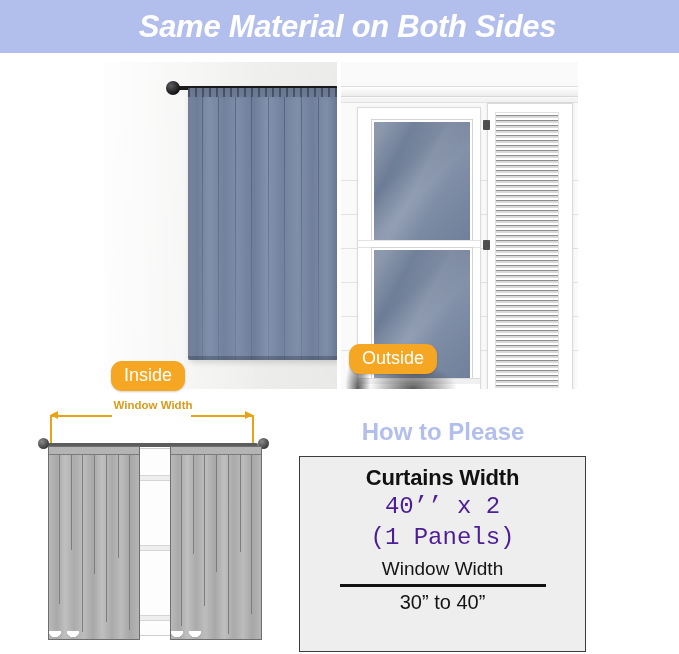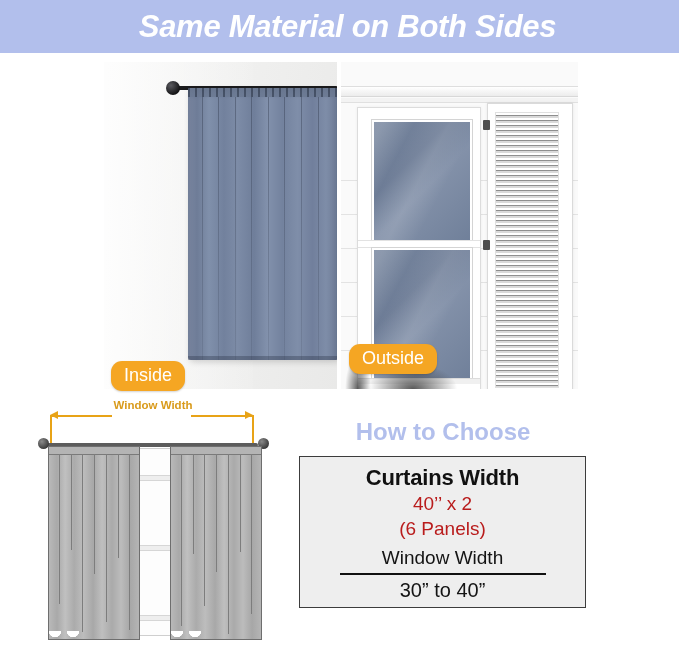--- a/index.html
+++ b/index.html
@@ -133,28 +133,28 @@
                radial-gradient(circle at 24px 0,#fff 6px,transparent 6.5px);
   }
 
   
   .choose-title{
     position:absolute;left:299px;top:420px;width:288px;text-align:center;
     color:#b2bfec;font-size:24px;font-weight:bold;line-height:1;
     font-family:"Liberation Sans","DejaVu Sans",sans-serif;
   }
   .choose-box{
-    position:absolute;left:299px;top:456px;width:287px;height:152px;
+    position:absolute;left:299px;top:456px;width:287px;height:196px;
     background:#eeeeee;border:1.5px solid #3c3c3c;box-sizing:border-box;
   }
   .cw-title{
     width:100%;text-align:center;font-size:22px;font-weight:bold;color:#111111;
     margin-top:9px;line-height:1.1;letter-spacing:-.2px;
   }
-  .cw-sub{width:100%;text-align:center;font-size:19px;color:#b91c1c;margin-top:3px;line-height:1.15;}
+  .cw-sub{width:100%;text-align:center;font-size:24px;color:#4c1d95;margin-top:3px;line-height:1.15;font-family:Liberation Mono, monospace;}
   .suggestion{
     margin-top:7px;width:100%;height:25px;background:#b2bfec;color:#ffffff;
     display:flex;align-items:center;justify-content:center;
     font-size:17px;font-weight:bold;letter-spacing:.4px;
   }
   .ww-label{width:100%;text-align:center;font-size:19px;color:#141414;margin-top:7px;line-height:1.15;}
   .ww-rule{width:206px;height:2.5px;background:#111111;margin:4px auto 0 auto;}
   .ww-range{width:100%;text-align:center;font-size:20px;color:#141414;margin-top:4px;line-height:1.15;}
 
   .footnote{
@@ -268,24 +268,24 @@
       <div class="pleat" style="left:22px;height:100px"></div>
       <div class="pleat" style="left:33px;height:152px"></div>
       <div class="pleat" style="left:45px;height:118px"></div>
       <div class="pleat" style="left:57px;height:180px"></div>
       <div class="pleat" style="left:69px;height:98px"></div>
       <div class="pleat" style="left:80px;height:160px"></div>
       <div class="scallop"></div>
     </div>
   </div>
 
-  <div class="choose-title">How to Choose</div>
+  <div class="choose-title">How to Please</div>
 
   <div class="choose-box">
     <div class="cw-title">Curtains Width</div>
     <div class="cw-sub">40’’ x 2</div>
-    <div class="cw-sub">(6 Panels)</div>
+    <div class="cw-sub">(1 Panels)</div>
     <div class="ww-label">Window Width</div>
     <div class="ww-rule"></div>
     <div class="ww-range">30” to 40”</div>
   </div>
 
 </div>
 
 </body></html>

